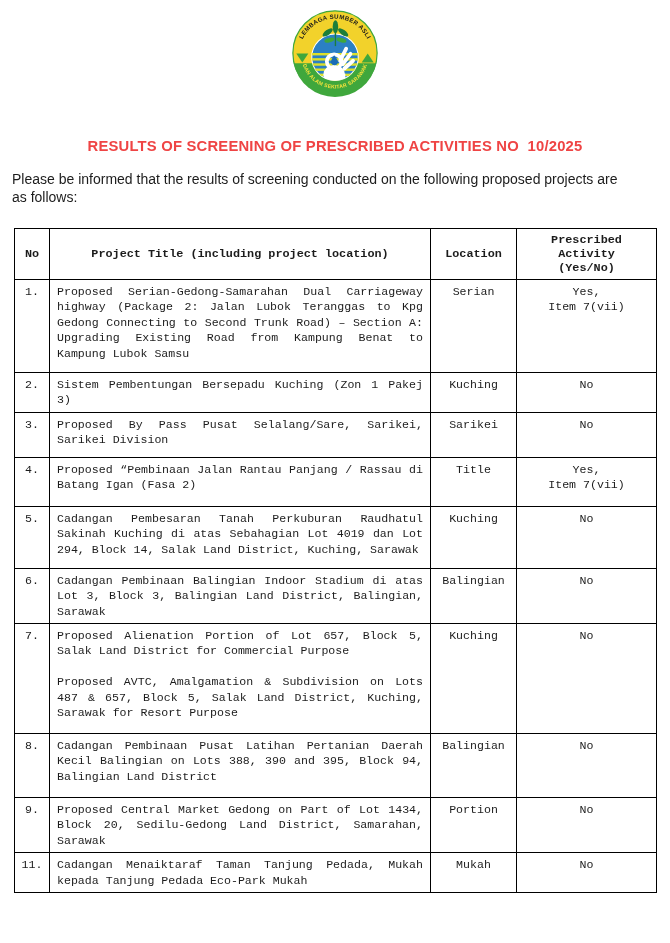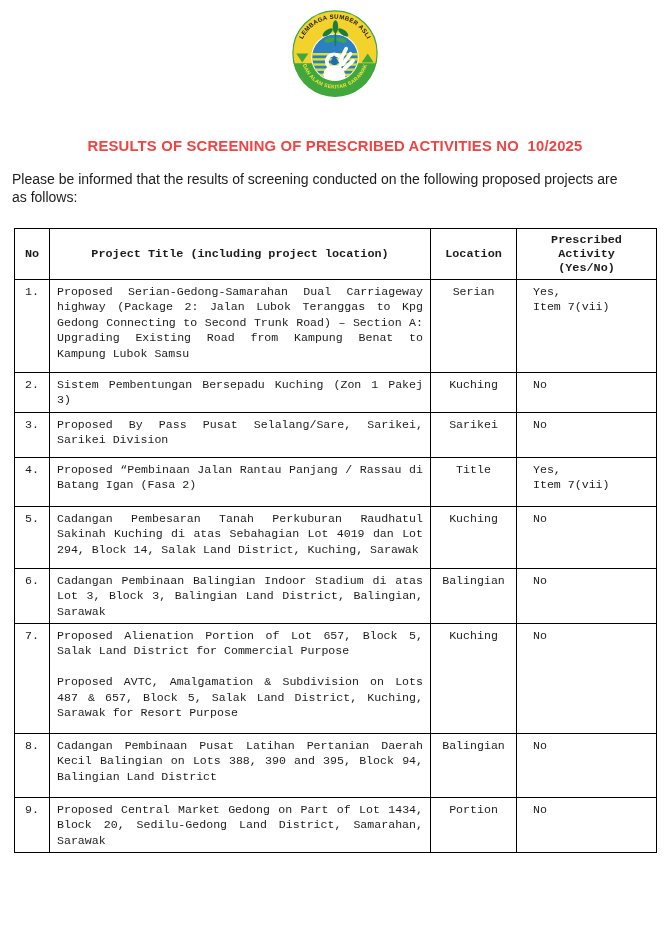--- a/index.html
+++ b/index.html
@@ -66,21 +66,21 @@
     padding:4px 4px;
   }
   thead tr{height:46px;}
   tbody td{
     vertical-align:top;
     line-height:1.33;
   }
   td.c-no{text-align:center;padding:4px 2px;}
   td.c-title{text-align:justify;padding:4px 7px;white-space:pre-line;}
   td.c-loc{text-align:center;padding:4px 3px;margin-top:12px;}
-  td.c-pa{padding:4px 16px;white-space:pre-line;}
+  td.c-pa{text-align:center;padding:4px 16px;white-space:pre-line;}
   tbody tr:nth-child(1){height:93px;}
   tbody tr:nth-child(2){height:32px;}
   tbody tr:nth-child(3){height:45px;}
   tbody tr:nth-child(4){height:49px;}
   tbody tr:nth-child(5){height:62px;}
   tbody tr:nth-child(6){height:46px;}
   tbody tr:nth-child(7){height:110px;}
   tbody tr:nth-child(8){height:64px;}
   tbody tr:nth-child(9){height:47px;}
   tbody tr:nth-child(10){height:32px;}
@@ -237,16 +237,22 @@
   </tr>
 
   <tr>
     <td class="c-no">9.</td>
     <td class="c-title">Proposed Central Market Gedong on Part of Lot 1434, Block 20, Sedilu-Gedong Land District, Samarahan, Sarawak</td>
     <td class="c-loc">Portion</td>
     <td class="c-pa">No</td>
   </tr>
 
 
+  <tr>
+    <td class="c-no">11.</td>
+    <td class="c-title">Cadangan Menaiktaraf Taman Tanjung Pedada, Mukah kepada Tanjung Pedada Eco-Park Mukah</td>
+    <td class="c-loc">Mukah</td>
+    <td class="c-pa">No</td>
+  </tr>
 </tbody>
 </table>
 
 <div class="page-number">1/2</div>
 
 </body></html>

